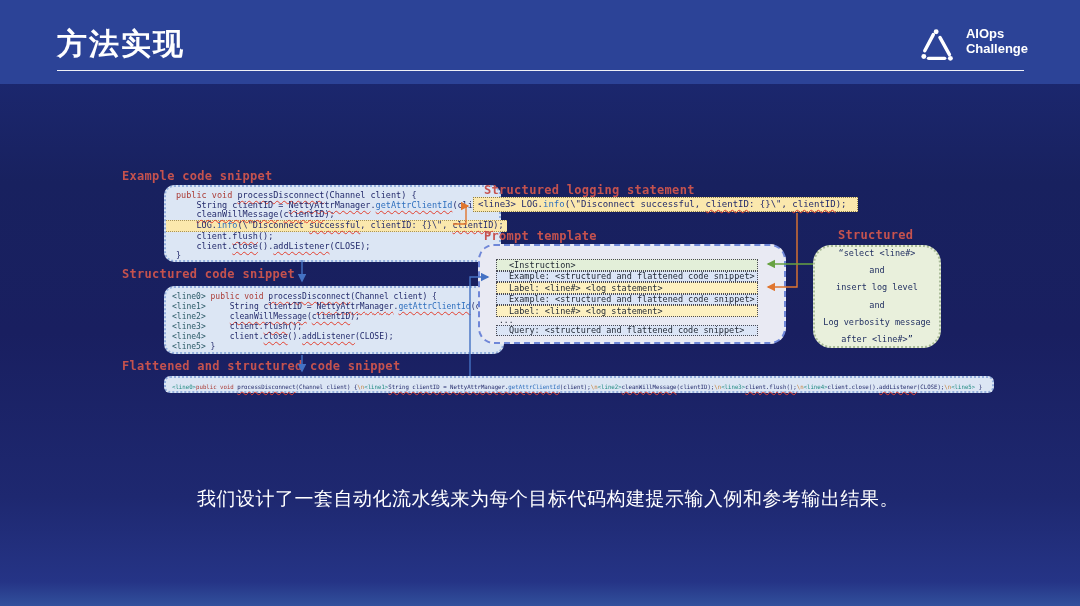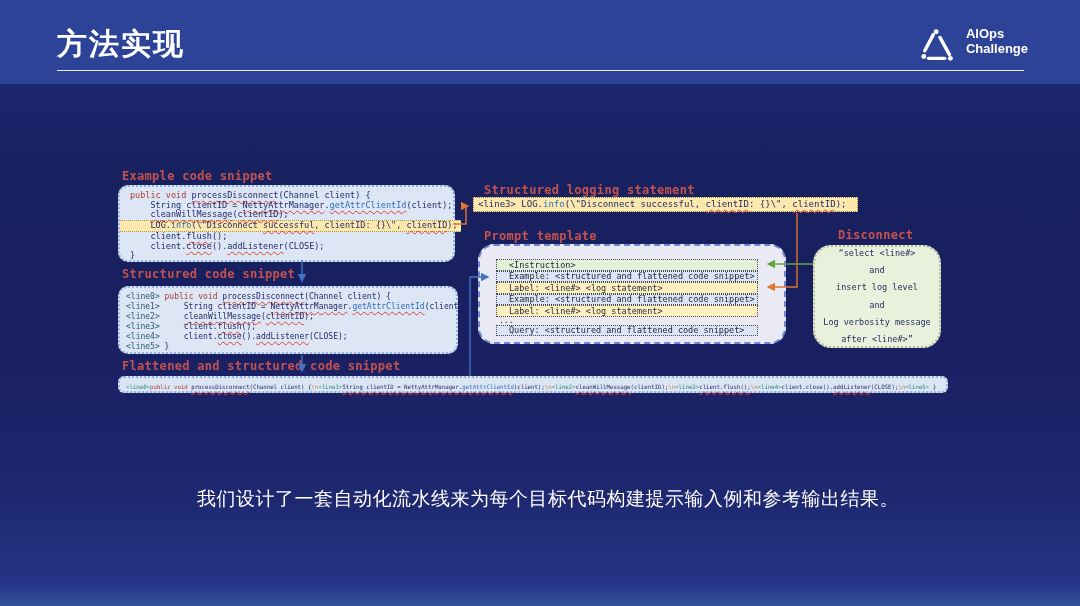--- a/index.html
+++ b/index.html
@@ -7,21 +7,21 @@
          font-family:"Liberation Sans",sans-serif;
          background:linear-gradient(180deg,#1e2c7a 0%,#18215f 30%,#191f60 55%,#1e2870 82%,#253486 96%,#31509c 100%);}
   .band{position:absolute;left:0;top:0;width:1080px;height:84px;background:var(--band-blue,#2c4397);}
   .title{position:absolute;left:57px;top:24px;color:#fff;font-size:30px;font-weight:bold;letter-spacing:2px;}
   .title-rule{position:absolute;left:57px;top:70px;width:967px;height:1px;background:rgba(255,255,255,.92);}
   .logo{position:absolute;right:52px;top:26px;display:flex;align-items:flex-start;gap:8px;}
   .logo-text{color:#fff;font-weight:bold;font-size:13px;line-height:15px;}
   .sec-h{position:absolute;font-family:"DejaVu Sans Mono",monospace;font-weight:bold;
          font-size:12px;color:var(--heading-red,#c5524e);letter-spacing:.3px;white-space:pre;}
   .codebox{position:absolute;background:#dce6f4;border:2px dotted #93afdd;border-radius:10px;
-           font-family:"DejaVu Sans Mono",monospace;color:#232a6b;box-sizing:border-box;}
+           font-family:"DejaVu Sans Mono",monospace;color:#232a6b;box-sizing:border-box;margin-left:46px;}
   .cl{white-space:pre;}
   .box-example{left:118px;top:185px;width:337px;height:77px;padding:4px 0 0 10px;font-size:8.5px;line-height:9.7px;}
   .box-structured{left:118px;top:286px;width:340px;height:68px;padding:4px 0 0 6px;font-size:8px;line-height:10px;}
   .box-flattened{left:118px;top:376px;width:830px;height:17px;padding:3.5px 6px 0 6px;border-radius:6px;
                  font-size:6px;line-height:10px;}
   .box-flattened .cl{transform:scaleX(.95);transform-origin:left center;}
   .hl{background:var(--highlight-yellow,#fbe8ad);margin:0 -8px 0 -10px;padding:0 8px 0 10px;
       border-top:1px dotted #a8945a;border-bottom:1px dotted #a8945a;}
   .logrow{position:absolute;left:473px;top:197px;width:385px;height:15px;box-sizing:border-box;
           background:var(--highlight-yellow,#fbe8ad);border:1px dotted #8d7f4a;
@@ -113,21 +113,21 @@
   <div class="promptbox">
     <div class="prow prow-inst">&lt;Instruction&gt;</div>
     <div class="prow prow-ex">Example: &lt;structured and flattened code snippet&gt;</div>
     <div class="prow prow-lab">Label: &lt;line#&gt; &lt;log statement&gt;</div>
     <div class="prow prow-ex">Example: &lt;structured and flattened code snippet&gt;</div>
     <div class="prow prow-lab">Label: &lt;line#&gt; &lt;log statement&gt;</div>
     <div class="pdots">...</div>
     <div class="prow prow-ex">Query: &lt;structured and flattened code snippet&gt;</div>
   </div>
 
-  <div class="sec-h" style="left:838px;top:228px;">Disconnect</div>
+  <div class="sec-h" style="left:838px;top:228px;">Structured</div>
   <div class="instbox">
     <div>“select &lt;line#&gt;</div>
     <div>and</div>
     <div>insert log level</div>
     <div>and</div>
     <div>Log verbosity message</div>
     <div>after &lt;line#&gt;”</div>
   </div>
 
   <svg class="overlay" width="1080" height="606">

